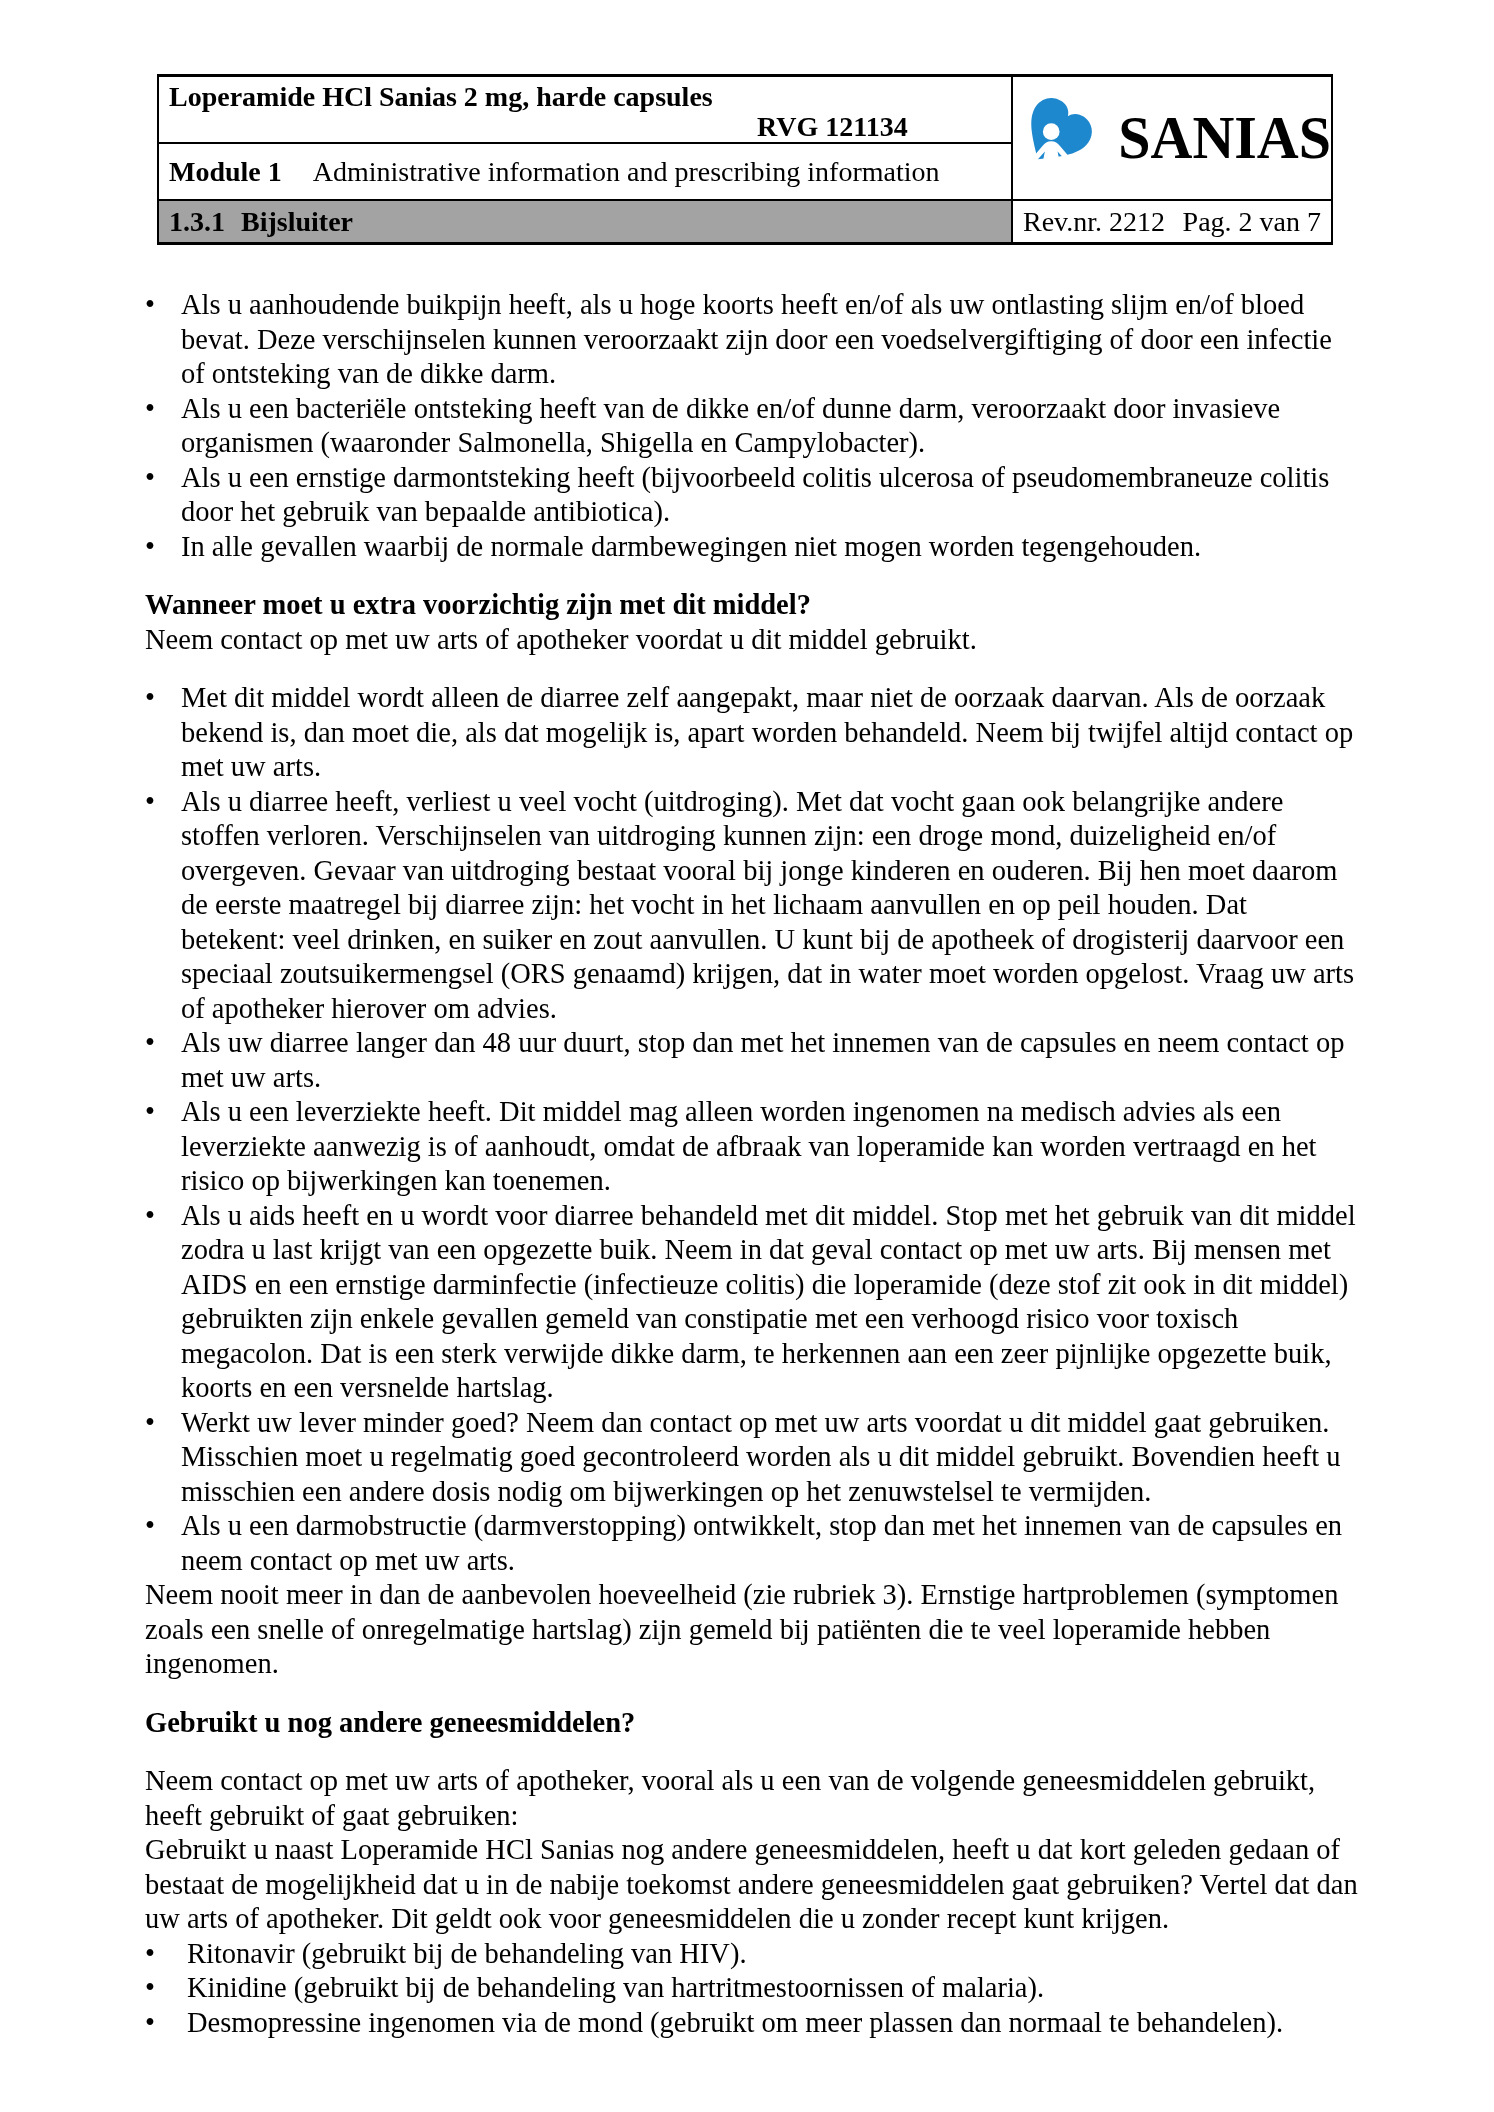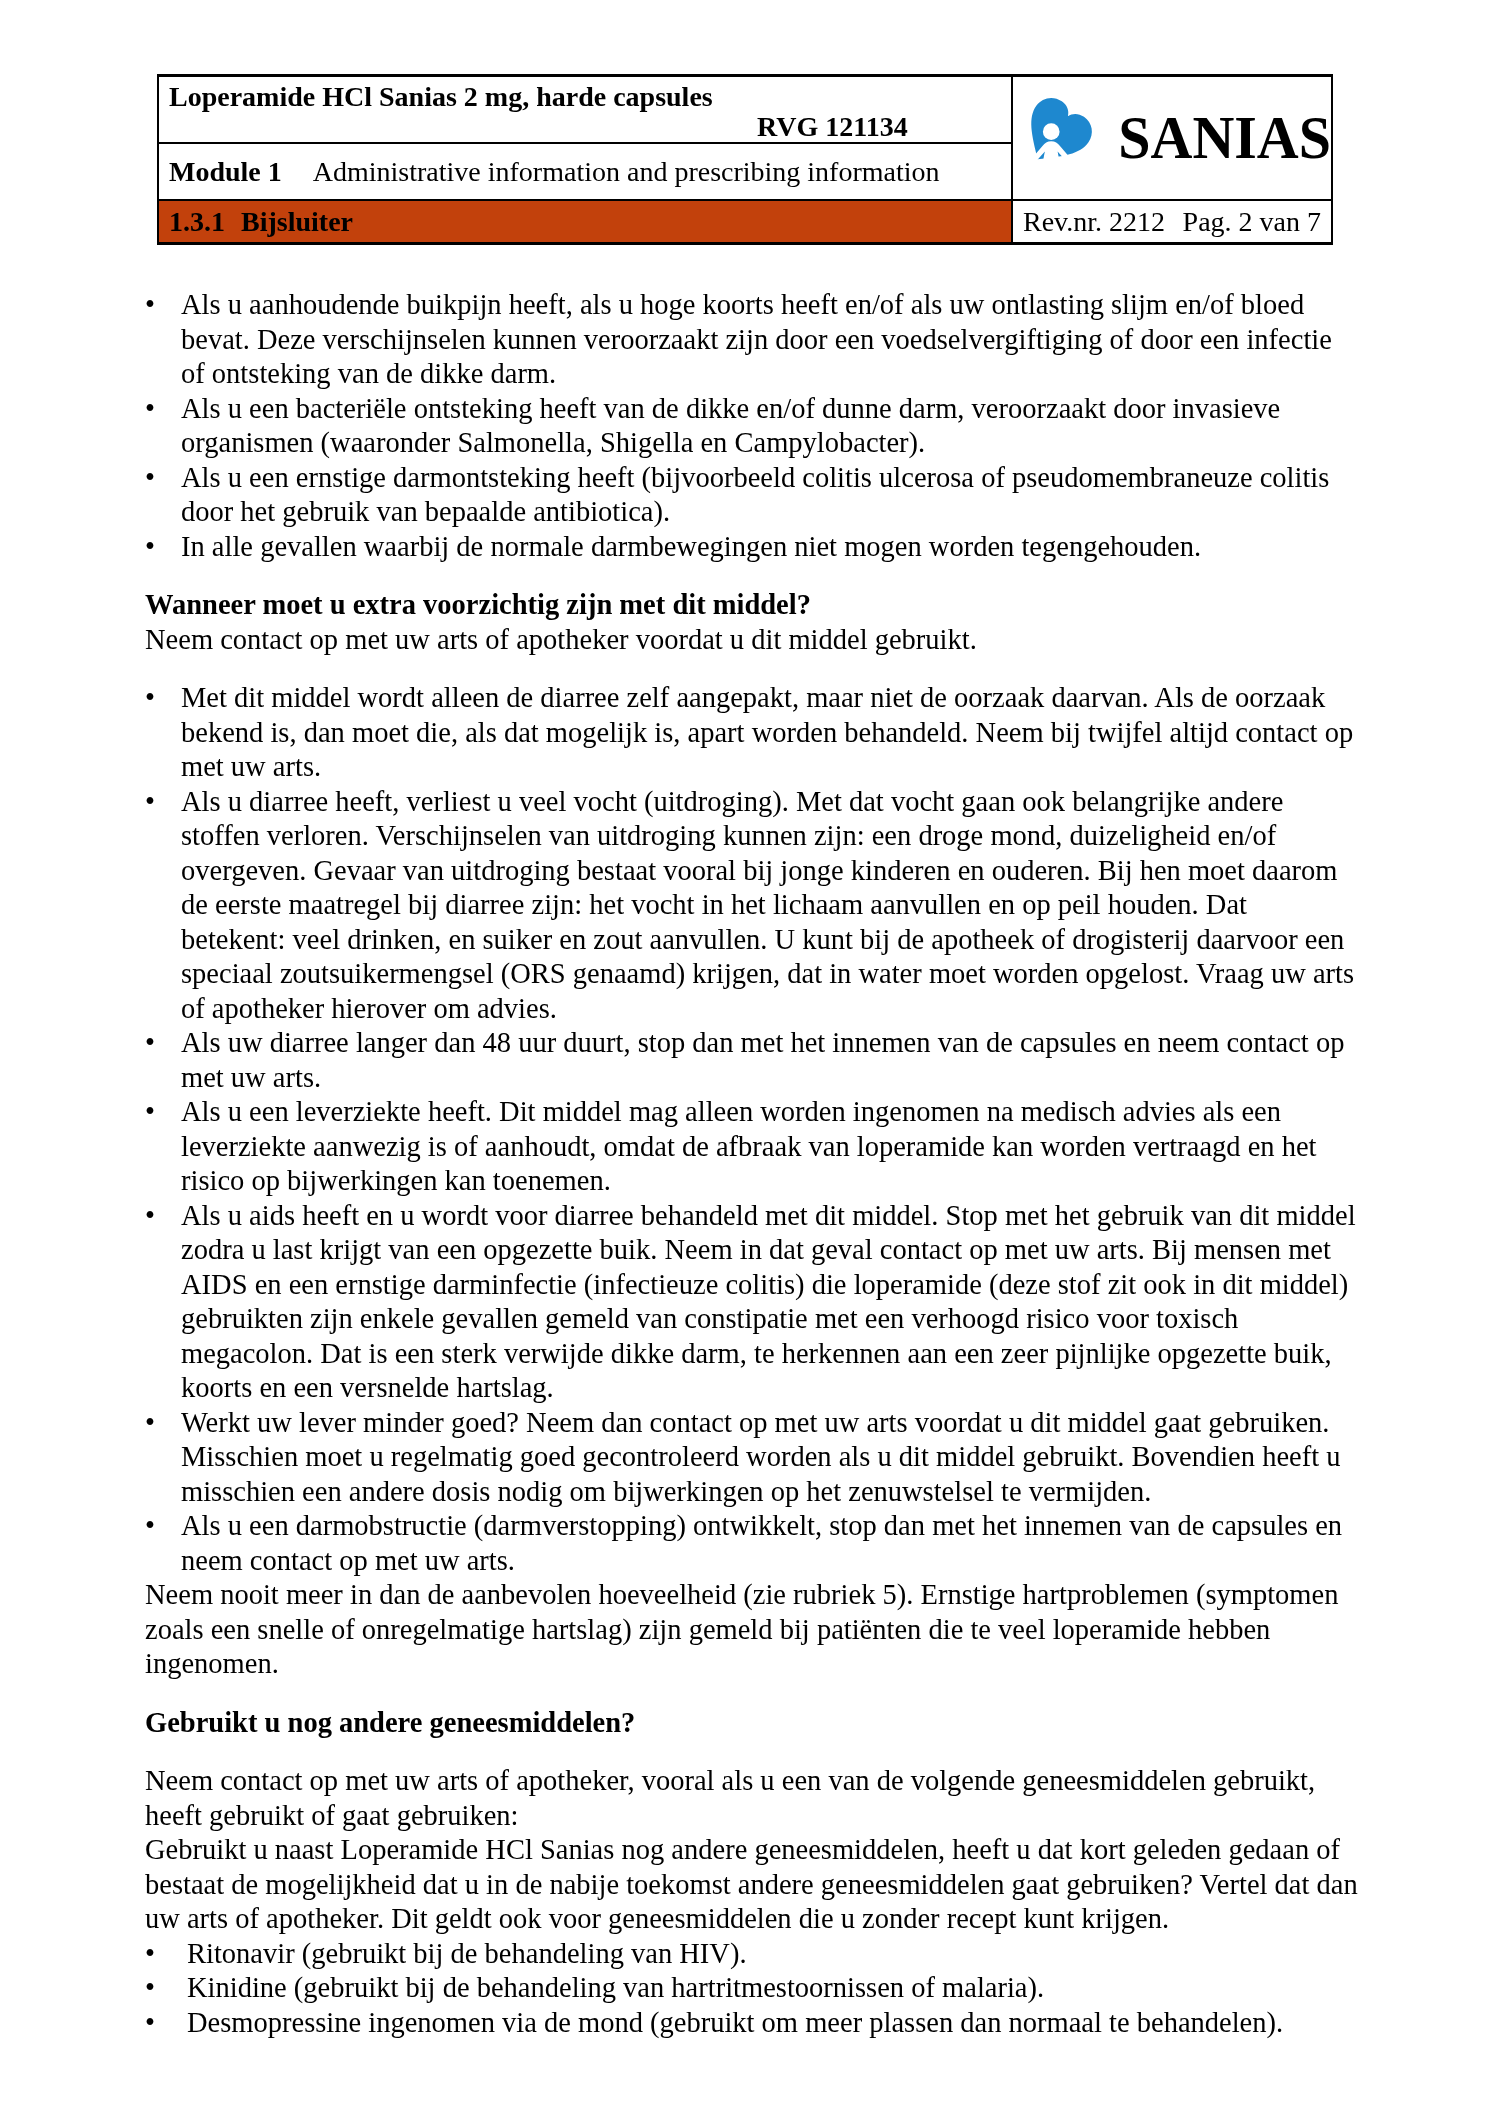--- a/index.html
+++ b/index.html
@@ -85,21 +85,21 @@
       <path d="M44 58 C39 58 36 60 33 64 L22 77 L27 81 L36 71 C34 80 33 87 33 96 L55 96 C55 87 54 80 52 71 L61 81 L66 77 L55 64 C52 60 49 58 44 58 Z" fill="#ffffff"></path>
     </svg>
     <span class="brand-word">SANIAS</span>
   </div>
 
   <div class="cell cell-module">
     <span class="module-label">Module 1</span>
     <span>Administrative information and prescribing information</span>
   </div>
 
-  <div class="cell cell-section" style="background:#c2410c;">
+  <div class="cell cell-section" style="background:#a3a3a3;">
     <span class="sec-code">1.3.1</span>
     <span>Bijsluiter</span>
   </div>
 
   <div class="cell cell-rev">
     <span>Rev.nr. 2212</span>
     <span>Pag. 2 van 7</span>
   </div>
 
 </div>
@@ -148,21 +148,21 @@
   </div>
   <div class="bullet">
     <span class="dot">•</span>
     <span class="btxt">Werkt uw lever minder goed? Neem dan contact op met uw arts voordat u dit middel gaat gebruiken. Misschien moet u regelmatig goed gecontroleerd worden als u dit middel gebruikt. Bovendien heeft u misschien een andere dosis nodig om bijwerkingen op het zenuwstelsel te vermijden.</span>
   </div>
   <div class="bullet">
     <span class="dot">•</span>
     <span class="btxt">Als u een darmobstructie (darmverstopping) ontwikkelt, stop dan met het innemen van de capsules en neem contact op met uw arts.</span>
   </div>
 
-  <div class="para">Neem nooit meer in dan de aanbevolen hoeveelheid (zie rubriek 5). Ernstige hartproblemen (symptomen zoals een snelle of onregelmatige hartslag) zijn gemeld bij patiënten die te veel loperamide hebben ingenomen.</div>
+  <div class="para">Neem nooit meer in dan de aanbevolen hoeveelheid (zie rubriek 3). Ernstige hartproblemen (symptomen zoals een snelle of onregelmatige hartslag) zijn gemeld bij patiënten die te veel loperamide hebben ingenomen.</div>
 
   <div class="heading gap">Gebruikt u nog andere geneesmiddelen?</div>
   <div class="para gap">Neem contact op met uw arts of apotheker, vooral als u een van de volgende geneesmiddelen gebruikt, heeft gebruikt of gaat gebruiken:</div>
 
   <div class="para">Gebruikt u naast Loperamide HCl Sanias nog andere geneesmiddelen, heeft u dat kort geleden gedaan of bestaat de mogelijkheid dat u in de nabije toekomst andere geneesmiddelen gaat gebruiken? Vertel dat dan uw arts of apotheker. Dit geldt ook voor geneesmiddelen die u zonder recept kunt krijgen.</div>
 
   <div class="bullet indented">
     <span class="dot">•</span>
     <span class="btxt">Ritonavir (gebruikt bij de behandeling van HIV).</span>
   </div>

